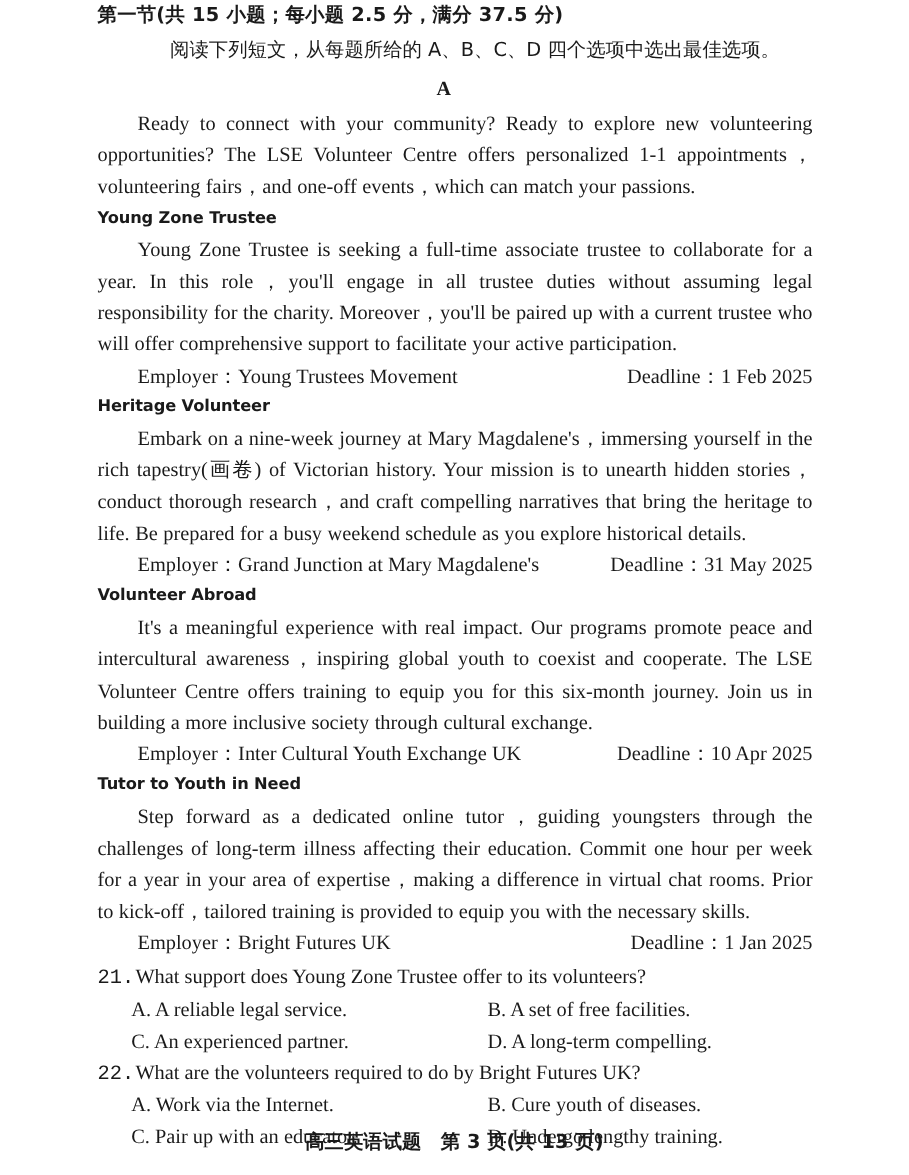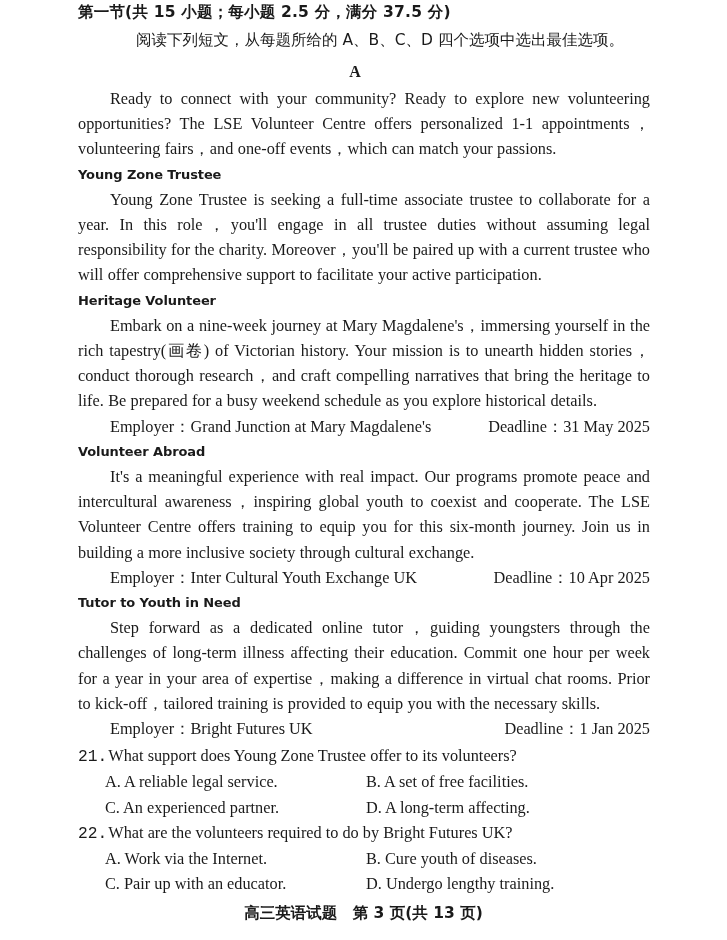--- a/index.html
+++ b/index.html
@@ -110,21 +110,21 @@
     line-height: 25.2px;
     height: 25.2px;
     margin: 0;
   }
   .opt {
     position: absolute;
     top: 0;
     white-space: nowrap;
   }
   .opt.col-left  { left: 27px; }
-  .opt.col-right { left: 288px; text-align: right; }
+  .opt.col-right { left: 312px; text-align: right; }
 
   
   .footer {
     position: absolute;
     left: 0;
     right: 0;
     top: 903px;
     text-align: center;
     font-family: "DejaVu Sans", "Liberation Sans", sans-serif;
     font-weight: bold;
@@ -142,20 +142,24 @@
   <div class="cn-heading">第一节(共 15 小题；每小题 2.5 分，满分 37.5 分)</div>
 
   <div class="cn-instruction">阅读下列短文，从每题所给的 A、B、C、D 四个选项中选出最佳选项。</div>
 
   <div class="passage-label">A</div>
 
   <p class="body-para">Ready to connect with your community? Ready to explore new volunteering opportunities? The LSE Volunteer Centre offers personalized 1-1 appointments，volunteering fairs，and one-off events，which can match your passions.</p>
 
   <div class="sub-heading">Young Zone Trustee</div>
   <p class="body-para">Young Zone Trustee is seeking a full-time associate trustee to collaborate for a year. In this role，you'll engage in all trustee duties without assuming legal responsibility for the charity. Moreover，you'll be paired up with a current trustee who will offer comprehensive support to facilitate your active participation.</p>
+  <div class="meta-row">
+    <span class="meta-employer">Employer：Young Trustees Movement</span>
+    <span class="meta-deadline">Deadline：1 Feb 2025</span>
+  </div>
 
   <div class="sub-heading">Heritage Volunteer</div>
   <p class="body-para">Embark on a nine-week journey at Mary Magdalene's，immersing yourself in the rich tapestry(画卷) of Victorian history. Your mission is to unearth hidden stories，conduct thorough research，and craft compelling narratives that bring the heritage to life. Be prepared for a busy weekend schedule as you explore historical details.</p>
   <div class="meta-row">
     <span class="meta-employer">Employer：Grand Junction at Mary Magdalene's</span>
     <span class="meta-deadline">Deadline：31 May 2025</span>
   </div>
 
   <div class="sub-heading">Volunteer Abroad</div>
   <p class="body-para">It's a meaningful experience with real impact. Our programs promote peace and intercultural awareness，inspiring global youth to coexist and cooperate. The LSE Volunteer Centre offers training to equip you for this six-month journey. Join us in building a more inclusive society through cultural exchange.</p>
@@ -175,21 +179,21 @@
 
   <div class="question">
     <span class="q-number">21.</span><span>What support does Young Zone Trustee offer to its volunteers?</span>
   </div>
   <div class="options-row">
     <span class="opt col-left">A. A reliable legal service.</span>
     <span class="opt col-right">B. A set of free facilities.</span>
   </div>
   <div class="options-row">
     <span class="opt col-left">C. An experienced partner.</span>
-    <span class="opt col-right">D. A long-term affecting.</span>
+    <span class="opt col-right">D. A long-term compelling.</span>
   </div>
 
   <div class="question">
     <span class="q-number">22.</span><span>What are the volunteers required to do by Bright Futures UK?</span>
   </div>
   <div class="options-row">
     <span class="opt col-left">A. Work via the Internet.</span>
     <span class="opt col-right">B. Cure youth of diseases.</span>
   </div>
   <div class="options-row">

